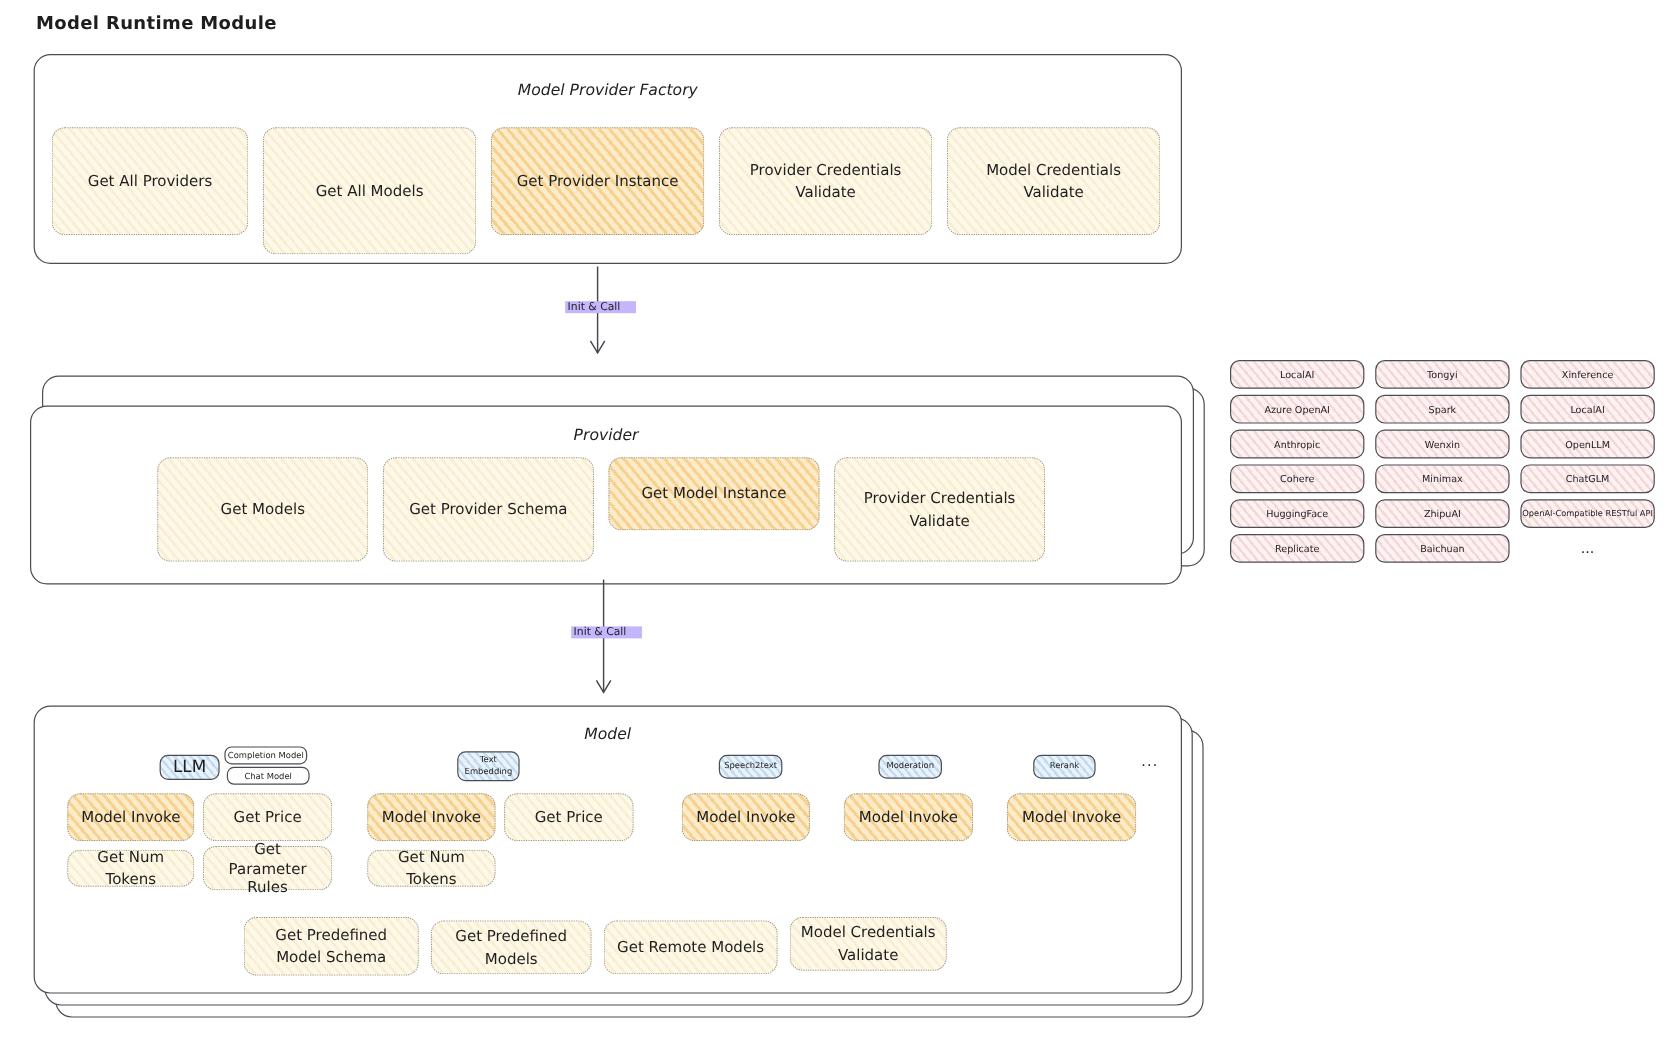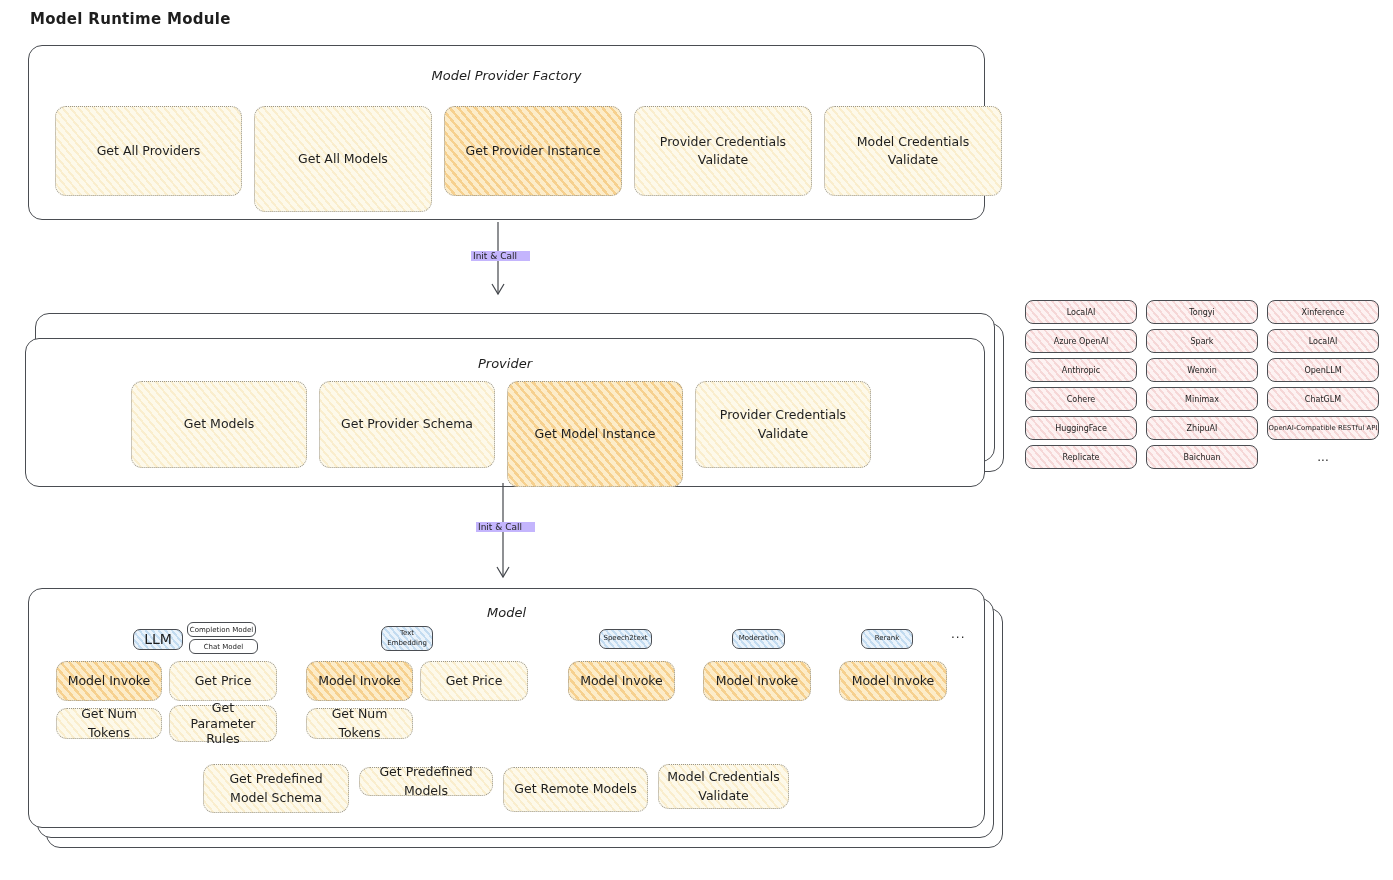--- a/index.html
+++ b/index.html
@@ -50,21 +50,21 @@
 <body>
 
 <div class="canvas">
 
   <div class="page-title">Model Runtime Module</div>
 
   <div class="frame" style="left:28px;top:45px;width:957px;height:175px;">
     <div class="box-title">Model Provider Factory</div>
     <div class="btn-row" style="left:14px;top:60px;">
 
-    <div class="ybtn" style="width:187px;height:90px;margin-left:12px;">
+    <div class="ybtn" style="width:164px;height:90px;">
           <span>Get All Providers</span>
         </div>
         <div class="ybtn" style="width:178px;height:106px;">
           <span>Get All Models</span>
         </div>
         <div class="ybtn highlight" style="width:178px;height:90px;">
           <span>Get Provider Instance</span>
         </div>
         <div class="ybtn" style="width:178px;height:90px;">
           <span>Provider Credentials Validate</span>
@@ -86,21 +86,21 @@
   <div class="frame" style="left:25px;top:303px;width:960px;height:149px;margin-top:35px;">
     <div class="box-title" style="top:17px;">Provider</div>
     <div class="btn-row" style="left:105px;top:42px;">
 
     <div class="ybtn" style="width:176px;height:87px;">
           <span>Get Models</span>
         </div>
         <div class="ybtn" style="width:176px;height:87px;">
           <span>Get Provider Schema</span>
         </div>
-        <div class="ybtn highlight" style="width:176px;height:106px;">
+        <div class="ybtn highlight" style="width:176px;height:61px;">
           <span>Get Model Instance</span>
         </div>
         <div class="ybtn" style="width:176px;height:87px;">
           <span>Provider Credentials Validate</span>
         </div>
       </div>
   </div>
 
   <div class="providers-grid">
 
@@ -172,21 +172,21 @@
     <div class="abs ybtn" style="left:140px;top:116px;width:108px;height:37px;line-height:1.25;">
         <span>Get Parameter Rules</span>
       </div>
     <div class="abs ybtn" style="left:277px;top:119px;width:107px;height:31px;">
         <span>Get Num Tokens</span>
       </div>
 
     <div class="abs ybtn" style="left:174px;top:175px;width:146px;height:49px;">
         <span>Get Predefined Model Schema</span>
       </div>
-    <div class="abs ybtn" style="left:330px;top:178px;width:134px;height:29px;">
+    <div class="abs ybtn" style="left:330px;top:178px;width:134px;height:45px;">
         <span>Get Predefined Models</span>
       </div>
     <div class="abs ybtn" style="left:474px;top:178px;width:145px;height:45px;">
         <span>Get Remote Models</span>
       </div>
     <div class="abs ybtn" style="left:629px;top:175px;width:131px;height:45px;">
         <span>Model Credentials Validate</span>
       </div>
   </div>
 

